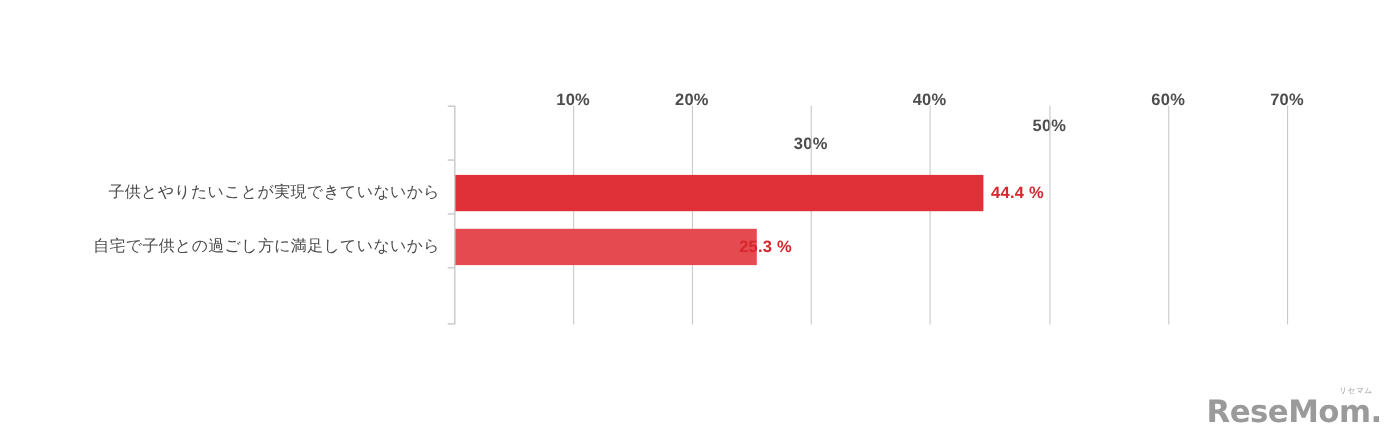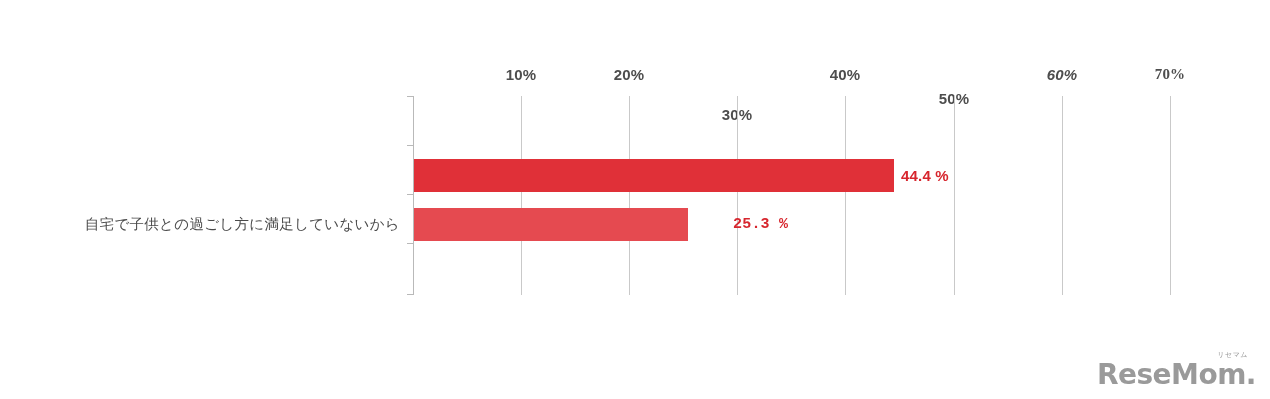--- a/index.html
+++ b/index.html
@@ -55,21 +55,21 @@
     position: absolute;
     width: 6px;
     height: 1px;
     background: #b9b9b9;
     left: 407px;
   }
 
   
   .tick-label {
     position: absolute;
-    top: 66px;
+    top: 82px;
     transform: translateX(-50%);
     font-size: 15px;
     font-weight: bold;
     color: #4d4d4d;
     white-space: nowrap;
     letter-spacing: 0.2px;
   }
 
   
   .row {
@@ -141,22 +141,22 @@
 <body>
 
 <div id="chart-root">
 
   <div>
     <div class="tick-label" style="left:521px;">10%</div>
     <div class="tick-label" style="left:629px;">20%</div>
     <div class="tick-label" style="left:737px;margin-top:40px;">30%</div>
     <div class="tick-label" style="left:845px;">40%</div>
     <div class="tick-label" style="left:954px;margin-top:24px;">50%</div>
-    <div class="tick-label" style="left:1062px;font-style:italic;">60%</div>
-    <div class="tick-label" style="left:1170px;font-family:Liberation Serif, serif;">70%</div>
+    <div class="tick-label" style="left:1062px;">60%</div>
+    <div class="tick-label" style="left:1170px;">70%</div>
   </div>
 
   <div class="plot-area">
     <div class="gridline" style="left:108px;"></div>
     <div class="gridline" style="left:216px;"></div>
     <div class="gridline" style="left:324px;"></div>
     <div class="gridline" style="left:432px;"></div>
     <div class="gridline" style="left:541px;"></div>
     <div class="gridline" style="left:649px;"></div>
     <div class="gridline" style="left:757px;"></div>
@@ -164,28 +164,29 @@
 
   <div class="yaxis-line"></div>
   <div class="yaxis-tick" style="top:96px;"></div>
   <div class="yaxis-tick" style="top:145px;"></div>
   <div class="yaxis-tick" style="top:194px;"></div>
   <div class="yaxis-tick" style="top:243px;"></div>
   <div class="yaxis-tick" style="top:294px;"></div>
 
 
   <div class="row" style="top:159px;">
+    <div class="row-label">子供とやりたいことが実現できていないから</div>
     <div class="bar" style="width:480px; background:#e03038;"></div>
     <div class="bar-value" style="left:901px;">44.4 %</div>
   </div>
 
   <div class="row" style="top:208px;padding-left:21px;">
     <div class="row-label">自宅で子供との過ごし方に満足していないから</div>
     <div class="bar" style="width:274px; background:#e54a50;"></div>
-    <div class="bar-value" style="left:733px;font-family:Liberation Mono, monospace;">25.3 %</div>
+    <div class="bar-value" style="left:672px;">25.3 %</div>
   </div>
 
 
   <div class="logo">
     <div class="logo-text">
       <span>ReseMom.</span>
       <span class="logo-ruby">リセマム</span>
     </div>
   </div>
 

